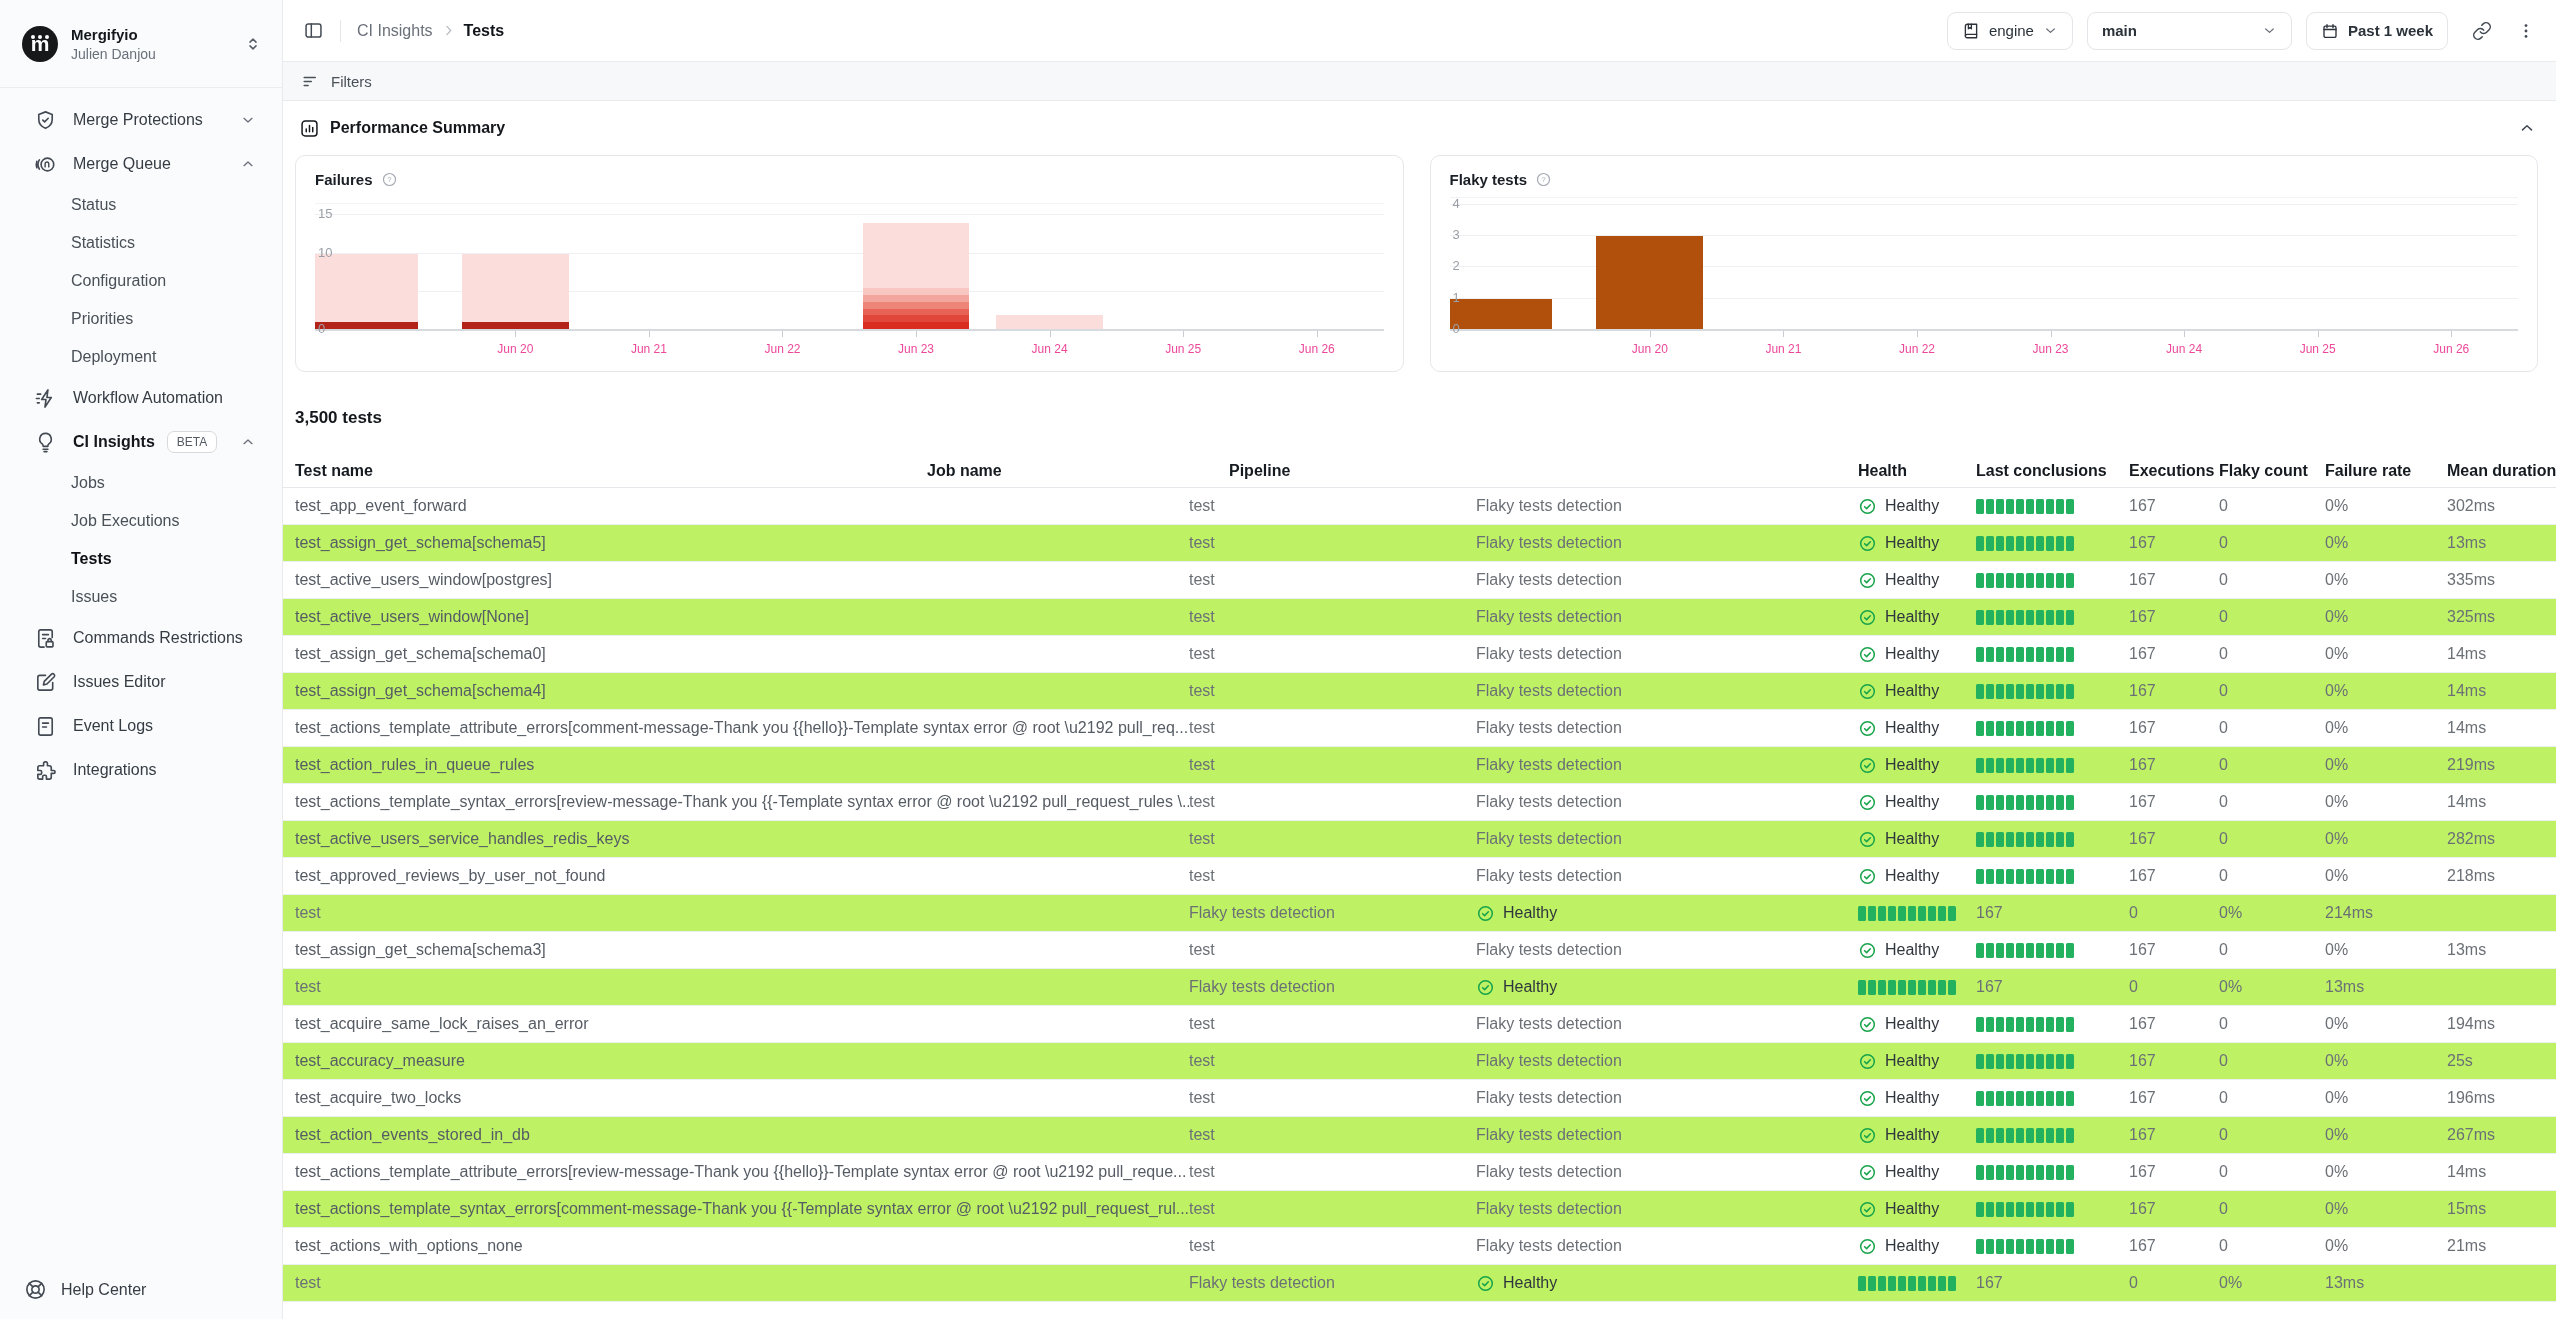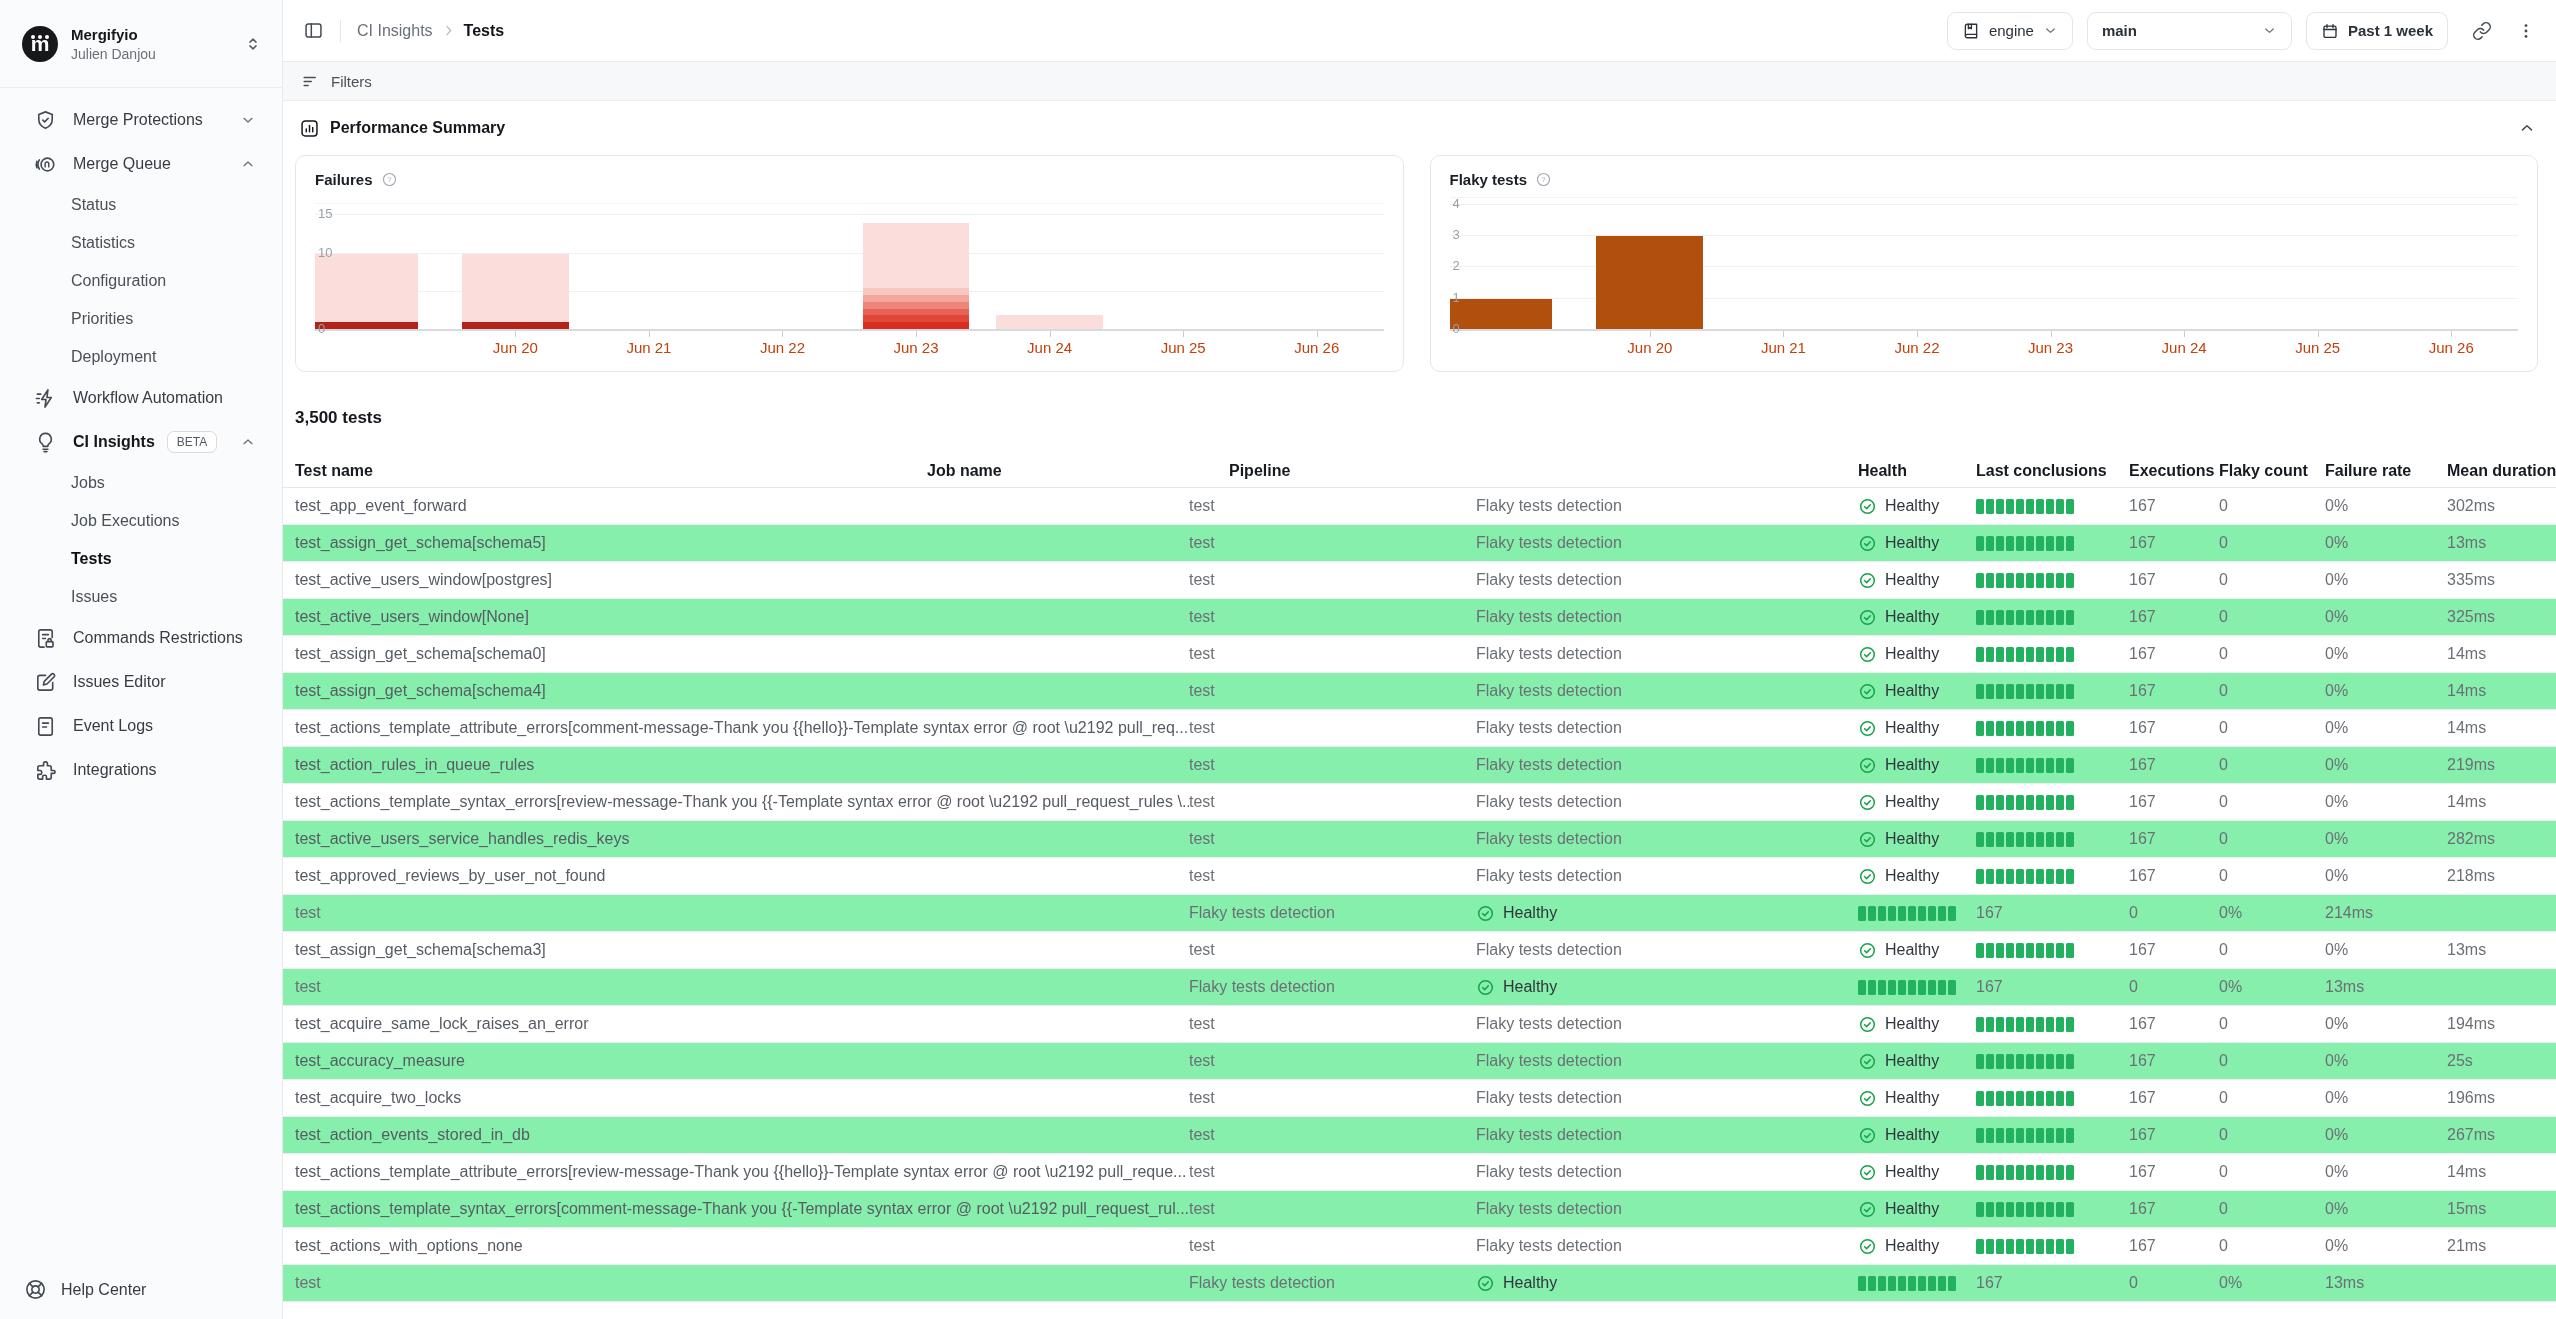--- a/index.html
+++ b/index.html
@@ -54,32 +54,32 @@
   .cards { display:flex; gap:26px; padding:0 18px 0 12px; }
   .card { flex:1; border:1px solid #e5e7eb; border-radius:10px; height:217px; position:relative; background:#fff; }
   .card-head { display:flex; align-items:center; gap:8px; padding:15px 0 0 19px; }
   .card-title { font-size:15px; font-weight:700; color:#1a1f26; }
   .qicon { color:#a6abb3; }
   .plot { position:absolute; left:19px; right:19px; bottom:41px; }
   .gridline { position:absolute; left:0; right:0; height:1px; background:#eef0f3; z-index:0; }
   .gridtop { position:absolute; left:0; right:0; height:1px; background:#f2f3f6; z-index:0; }
   .baseline { position:absolute; left:0; right:0; bottom:-1px; height:2px; background:#d7dadf; z-index:2; }
   .ylab { position:absolute; left:3px; font-size:13px; color:#9aa0a8; z-index:3; line-height:13px; }
-  .xlab { position:absolute; bottom:-26px; transform:translateX(-50%); font-size:15px; color:#c2410c; white-space:nowrap; }
+  .xlab { position:absolute; bottom:-26px; transform:translateX(-50%); font-size:12px; color:#ec4899; white-space:nowrap; }
   .xtick { position:absolute; bottom:-7px; width:1px; height:6px; background:#c9ccd1; }
   .bar { position:absolute; bottom:0; display:flex; flex-direction:column-reverse; z-index:1; }
   .bar div { width:100%; }
 
   
   .tests-count { font-size:17px; font-weight:700; color:#14181d; margin:36px 0 26px 12px; }
   .thead, .trow { display:grid; align-items:center; padding:0 12px; }
   .thead { grid-template-columns:632px 302px 629px 118px 153px 90px 106px 122px 1fr; height:34px; border-bottom:1px solid #e5e7ea; }
   .th { font-size:16px; font-weight:700; color:#161b22; white-space:nowrap; }
   .trow { grid-template-columns:894px 287px 382px 118px 153px 90px 106px 122px 1fr; height:37px; border-bottom:1px solid #edeef1; cursor:pointer; }
-  .trow.alt { background:#86efac; }
+  .trow.alt { background:#bef264; }
   .c { font-size:16px; color:#6b7076; white-space:nowrap; overflow:hidden; }
   .c.name { color:#565c64; }
   .c.health { display:flex; align-items:center; gap:8px; color:#2f353c; overflow:visible; }
   .segs { display:flex; gap:2px; }
   .seg { width:8px; height:15px; border-radius:1.5px; }
 </style>
 </head>
 <body>
 
 <div class="sidebar">

